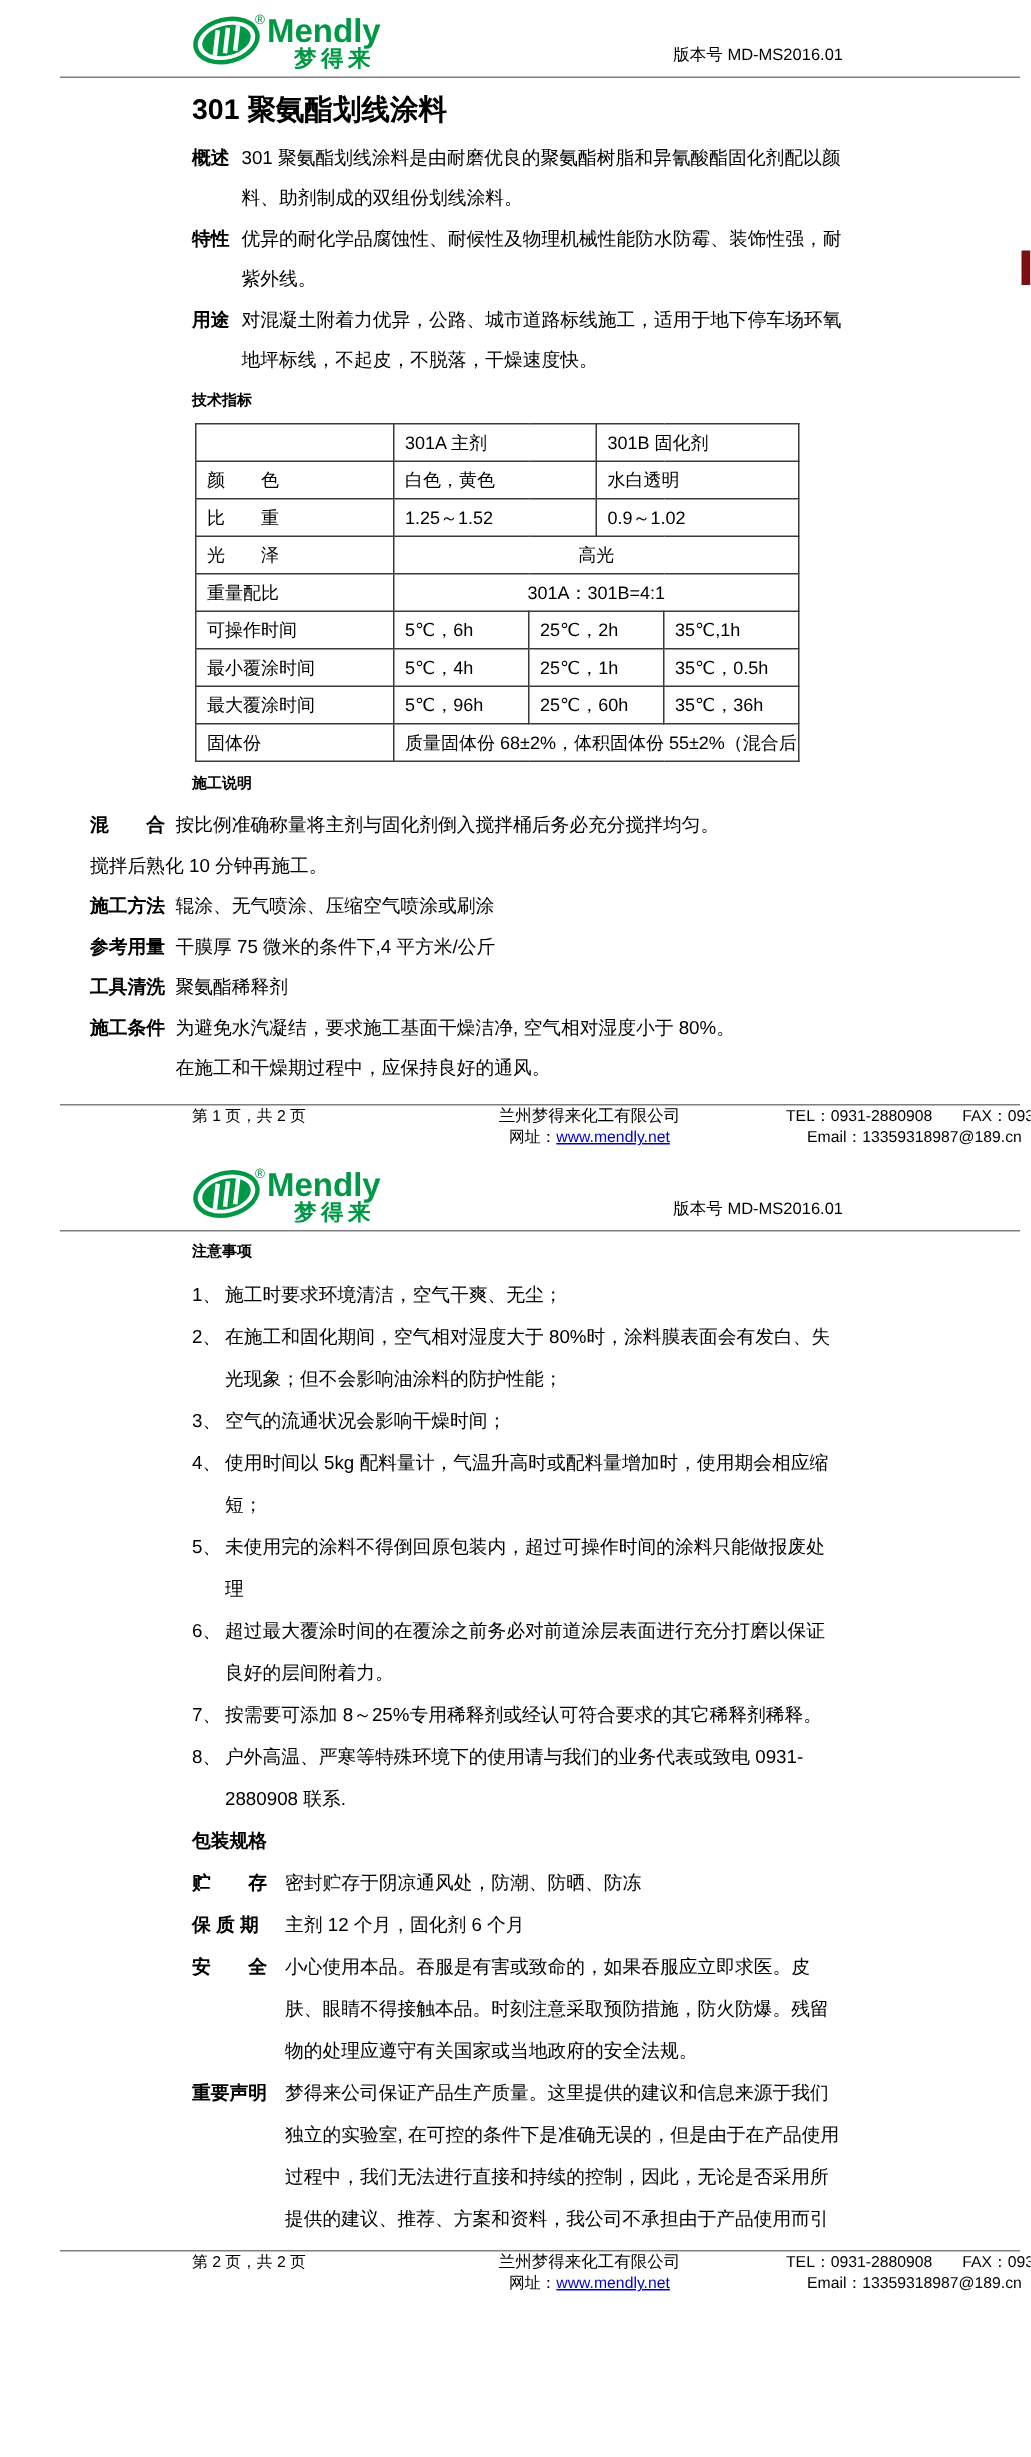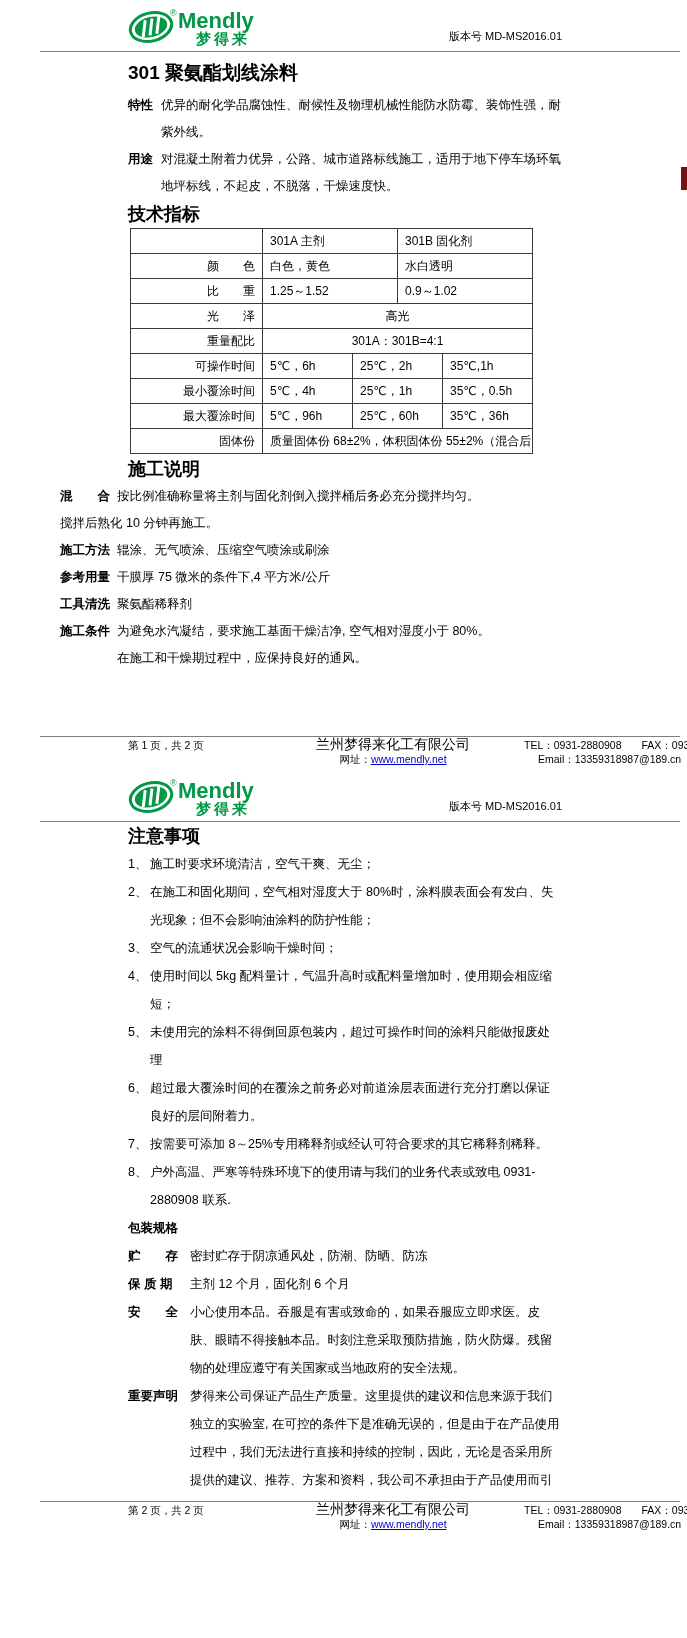--- a/index.html
+++ b/index.html
@@ -15,36 +15,36 @@
   .logo svg{display:block;}
   .version{font-size:11px;color:#000;white-space:nowrap;padding-bottom:2px;margin-top:44px;}
   .rule{height:0;border-top:1.5px solid #7f7f7f;margin:0 7px 0 40px;}
   
   .page1{height:733px;overflow:hidden;}
   .title{font-size:19px;font-weight:bold;margin:8px 0 6px 128px;
          font-family:"Liberation Sans","DejaVu Sans",sans-serif;}
   .sect{display:grid;grid-template-columns:33px 1fr;margin-left:128px;width:434px;
         font-size:12.5px;line-height:27px;}
   .slabel{font-weight:bold;white-space:pre;}
-  .h2{font-weight:bold;font-size:18px;margin:3px 0 3px 128px;line-height:22px;}
+  .h2{font-weight:bold;font-size:10px;margin:3px 0 3px 128px;line-height:22px;}
   table.spec{border-collapse:collapse;margin:2px 0 4px 130px;width:402px;
              font-size:12px;table-layout:fixed;border-radius:29px;}
   table.spec td{border:1px solid #3a3a3a;padding:2px 7px;height:20px;
                 overflow:hidden;white-space:nowrap;}
-  td.lab{white-space:pre;text-align:right;}
+  td.lab{white-space:pre;}
   td.ctr{text-align:center;}
   .crow{display:grid;grid-template-columns:57px 1fr;margin-left:60px;width:434px;
         font-size:12.5px;line-height:27px;}
   .crow.full{grid-template-columns:1fr;}
   .clabel{font-weight:bold;white-space:pre;}
   
   .ftr{padding:3px 0 4px 0;font-size:10.5px;line-height:14px;}
   .frow{display:grid;grid-template-columns:140px 250px 1fr;align-items:baseline;
         padding-left:128px;padding-right:60px;}
-  .fcompany{text-align:center;font-size:14px;}
+  .fcompany{text-align:center;font-size:11px;}
   .fweb{text-align:center;}
   .fcontact{display:flex;gap:20px;padding-left:6px;white-space:nowrap;}
   .femail{padding-left:20px;white-space:nowrap;}
   a.link{color:#0000CC;text-decoration:underline;}
   
   .page2{height:676px;overflow:hidden;}
   .note{display:grid;grid-template-columns:22px 1fr;margin-left:128px;width:434px;
         font-size:12.5px;line-height:28px;}
   .irow{display:grid;grid-template-columns:62px 1fr;margin-left:128px;width:434px;
         font-size:12.5px;line-height:28px;}
@@ -77,20 +77,24 @@
         </svg>
       </div>
       <div class="version">版本号 MD-MS2016.01</div>
     </header>
     <div class="rule"></div>
 
     <h1 class="title">301 聚氨酯划线涂料</h1>
 
     <div id="sections">
         <div class="sect">
+          <span class="slabel">概述</span>
+          <span class="stext">301 聚氨酯划线涂料是由耐磨优良的聚氨酯树脂和异氰酸酯固化剂配以颜料、助剂制成的双组份划线涂料。</span>
+        </div>
+        <div class="sect">
           <span class="slabel">特性</span>
           <span class="stext">优异的耐化学品腐蚀性、耐候性及物理机械性能防水防霉、装饰性强，耐紫外线。</span>
         </div>
         <div class="sect">
           <span class="slabel">用途</span>
           <span class="stext">对混凝土附着力优异，公路、城市道路标线施工，适用于地下停车场环氧地坪标线，不起皮，不脱落，干燥速度快。</span>
         </div>
       </div>
 
     <div class="h2">技术指标</div>

